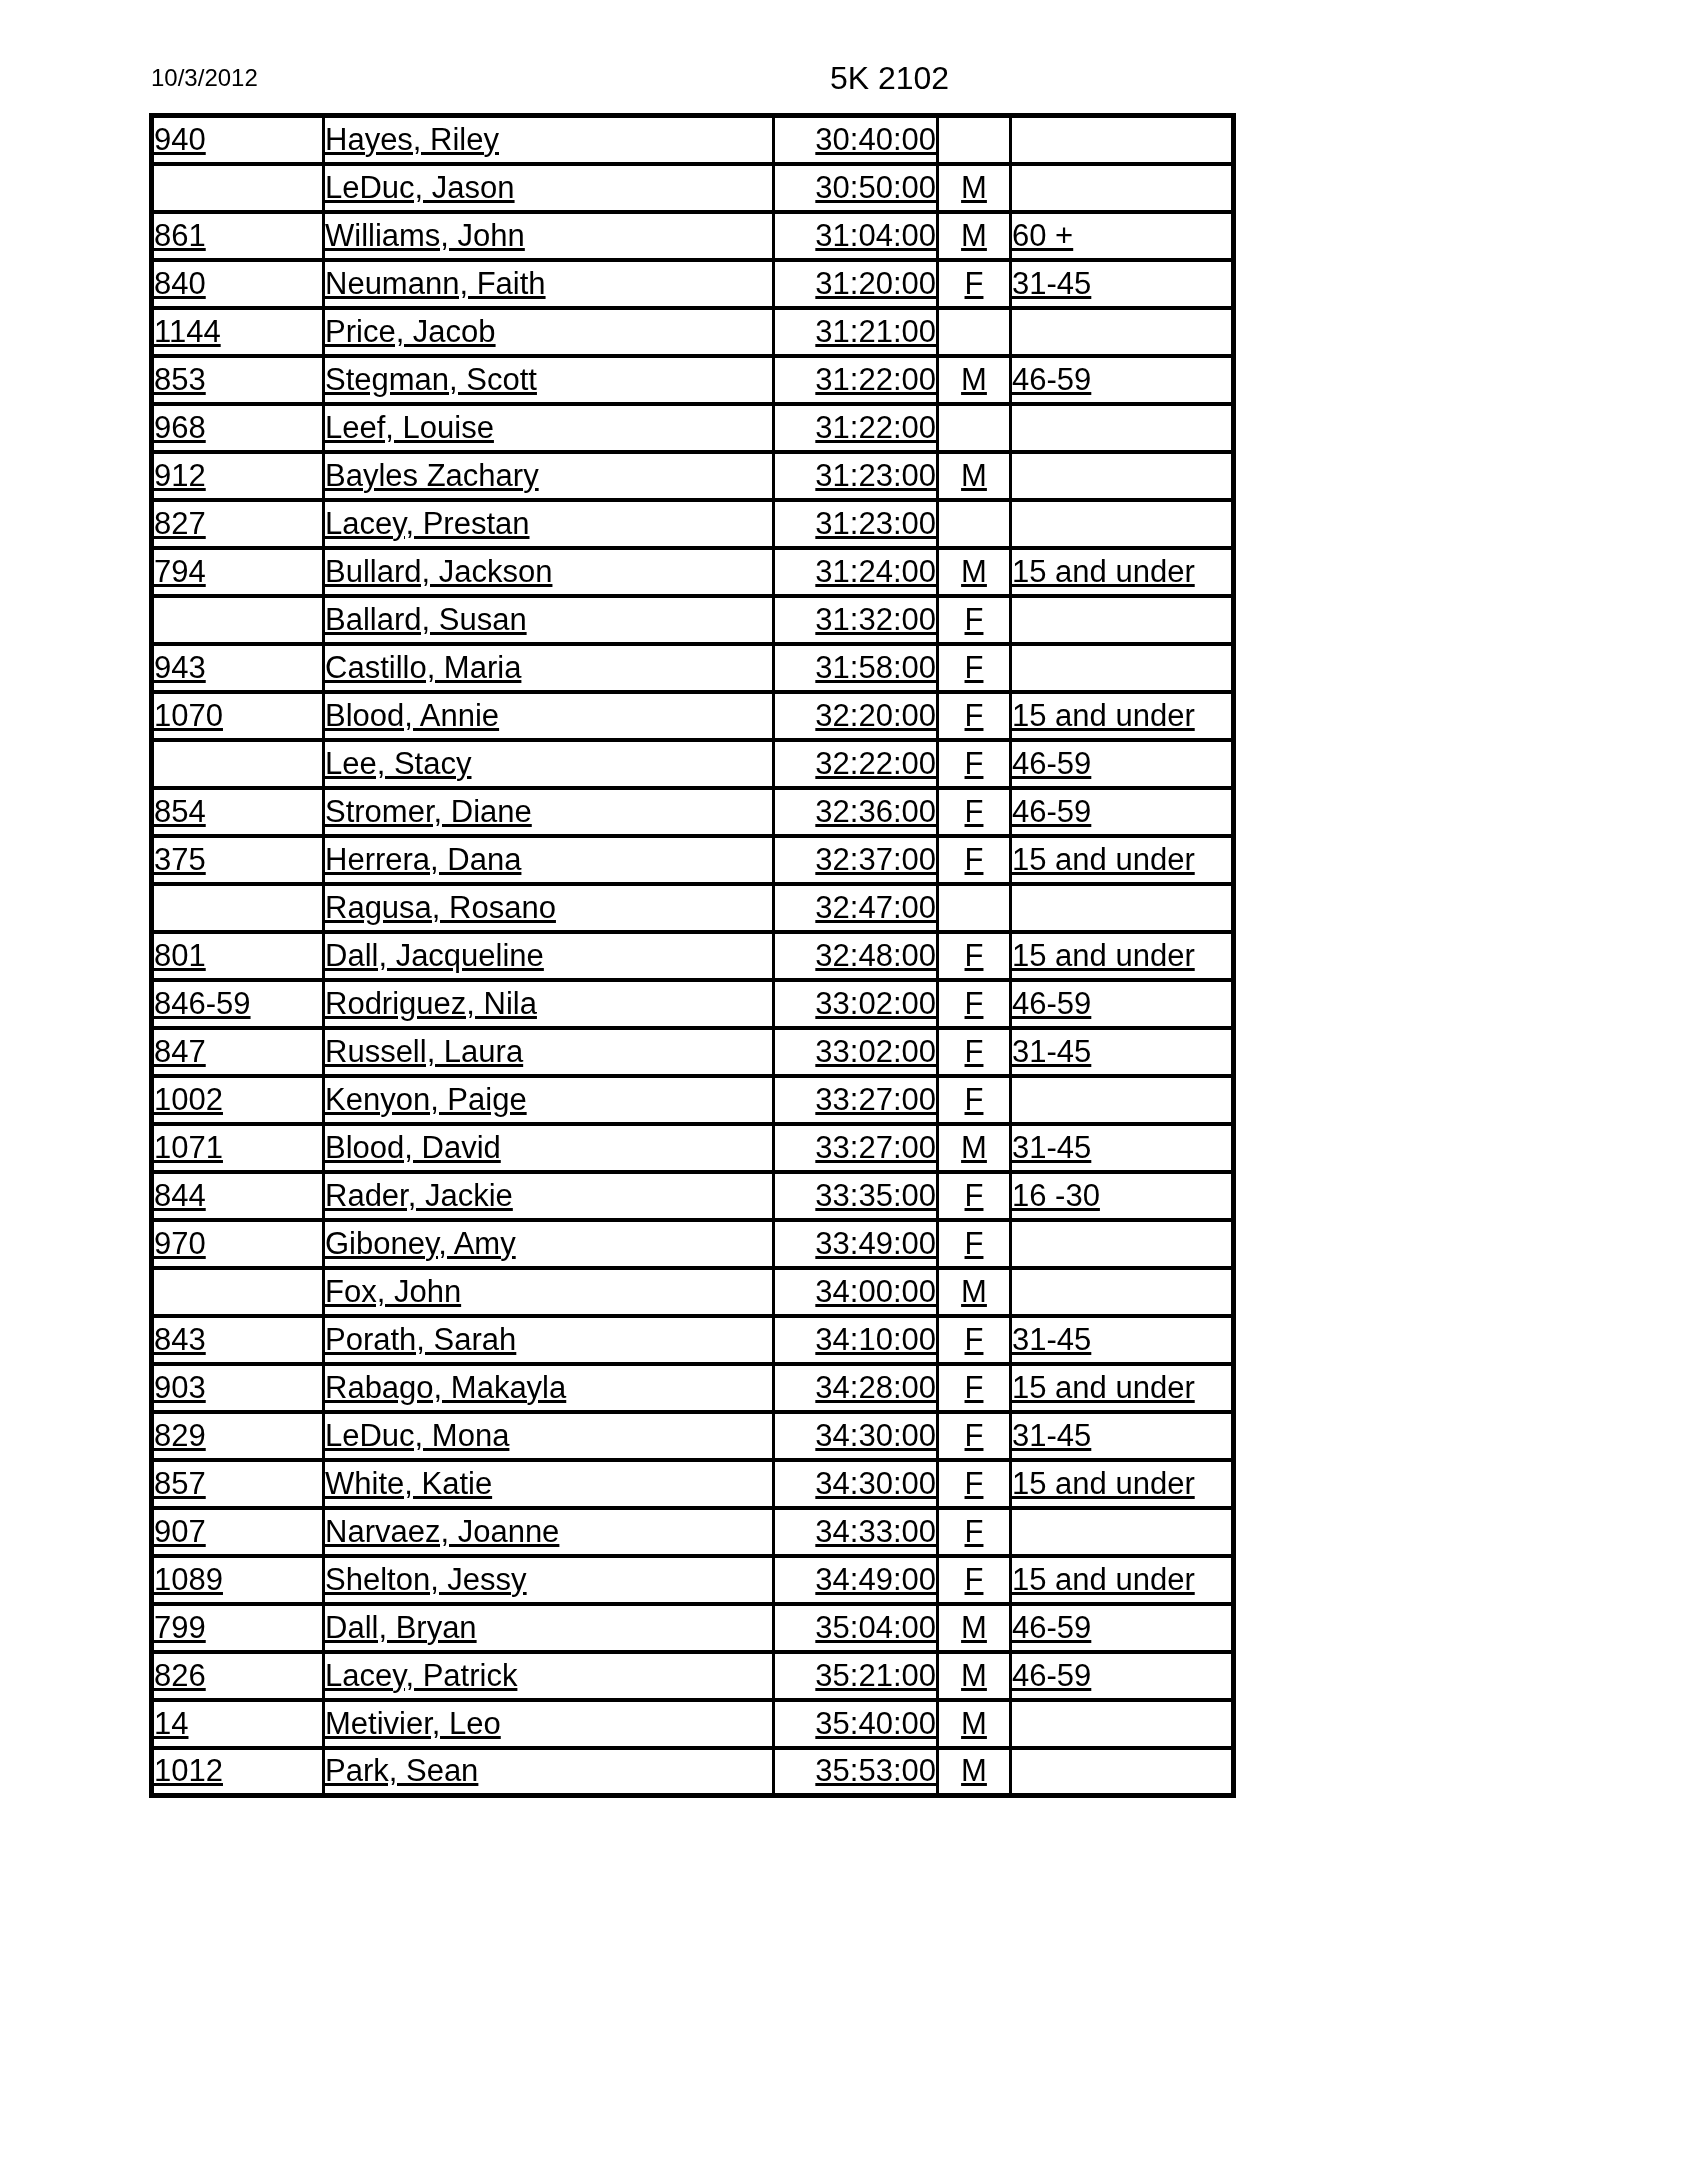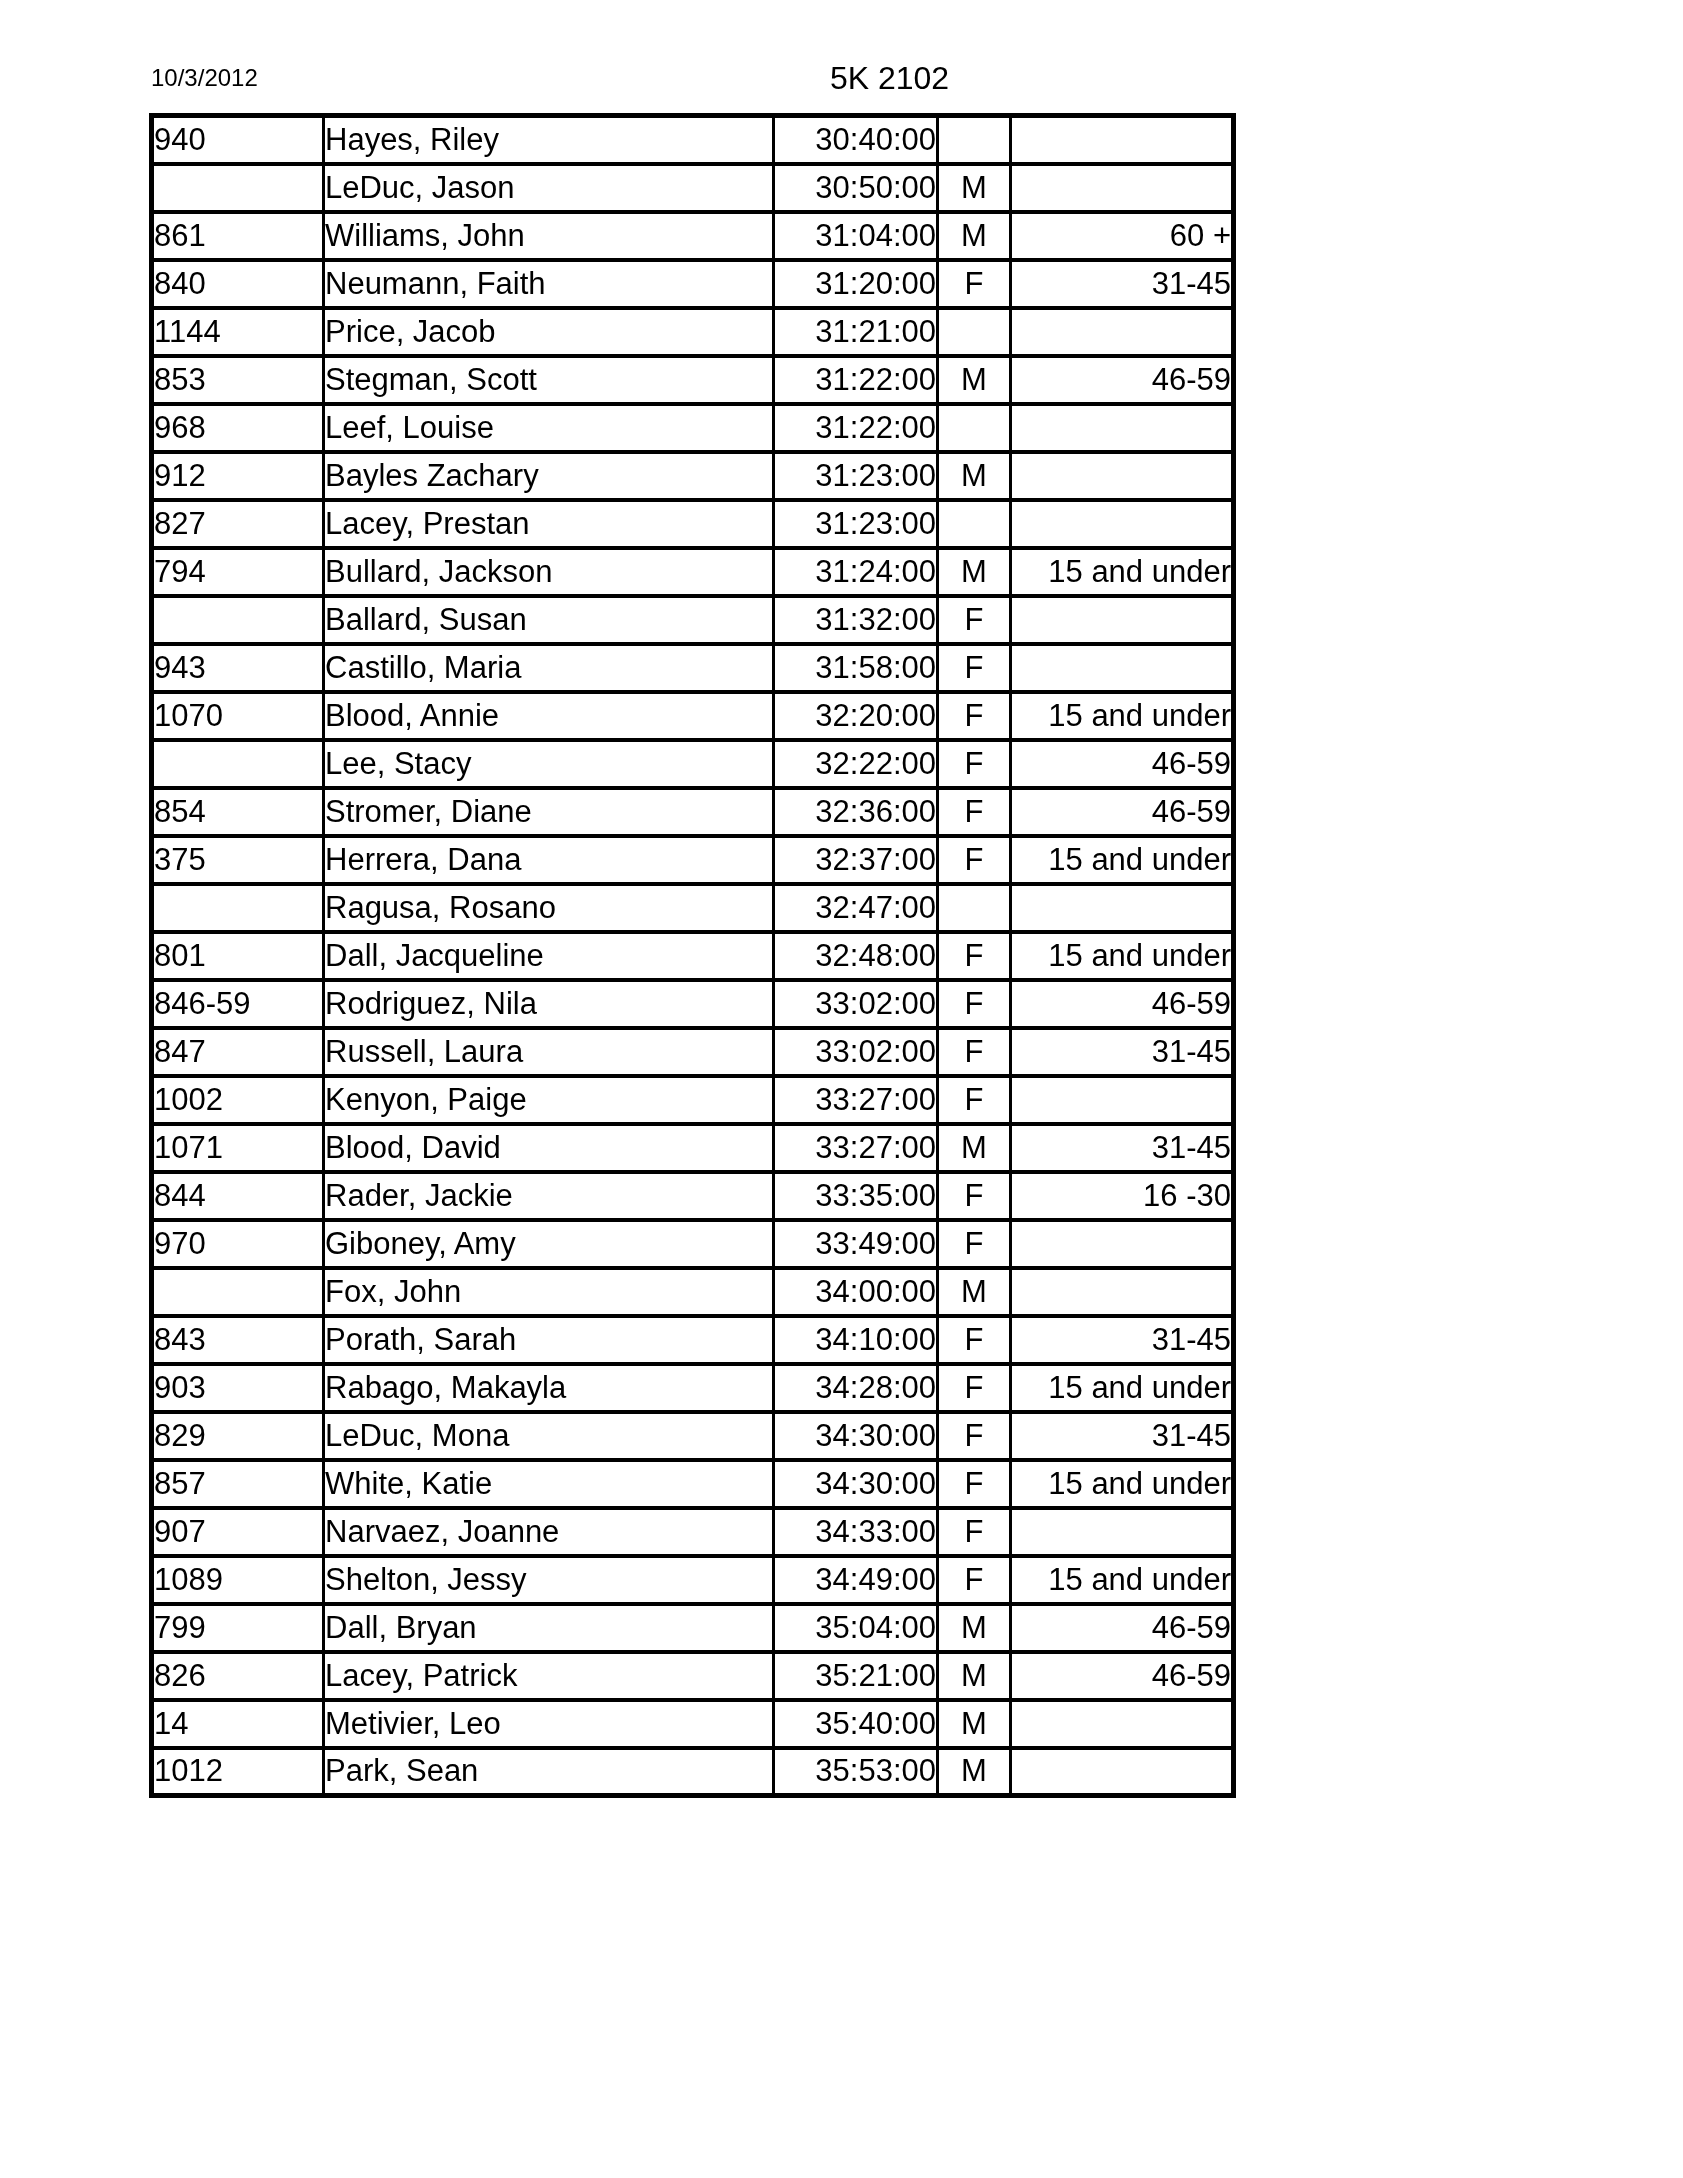--- a/index.html
+++ b/index.html
@@ -29,38 +29,39 @@
     margin-left: 48px;
   }
   table.results {
     position: absolute;
     left: 149px; top: 113px;
     width: 1083px;
     height: 1601px;
     border-collapse: collapse;
     table-layout: fixed;
     border: 5px solid #000;
+    text-decoration: underline;
   }
   table.results td {
     border: 3px solid #000;
     border-top-width: 4px;
     border-bottom-width: 4px;
     vertical-align: bottom;
     padding: 0 0 5px 0;
     font-size: 31px;
     line-height: 34px;
     height: 48px;
     overflow: hidden;
     white-space: nowrap;
   }
   td.c-bib    { text-align: left;   padding-left: 6px;  }
   td.c-name   { text-align: left;   padding-left: 8px;  }
   td.c-time   { text-align: right;  padding-right: 13px;}
   td.c-gender { text-align: center; font-size: 29px;    }
-  td.c-age    { text-align: right; font-size: 26px;    }
+  td.c-age    { text-align: left; font-size: 26px;    }
 </style>
 </head>
 <body>
 
 <div class="page-header-date">10/3/2012</div>
 
 <div class="page-header-title">5K 2102</div>
 
 <table class="results">
   <colgroup>

